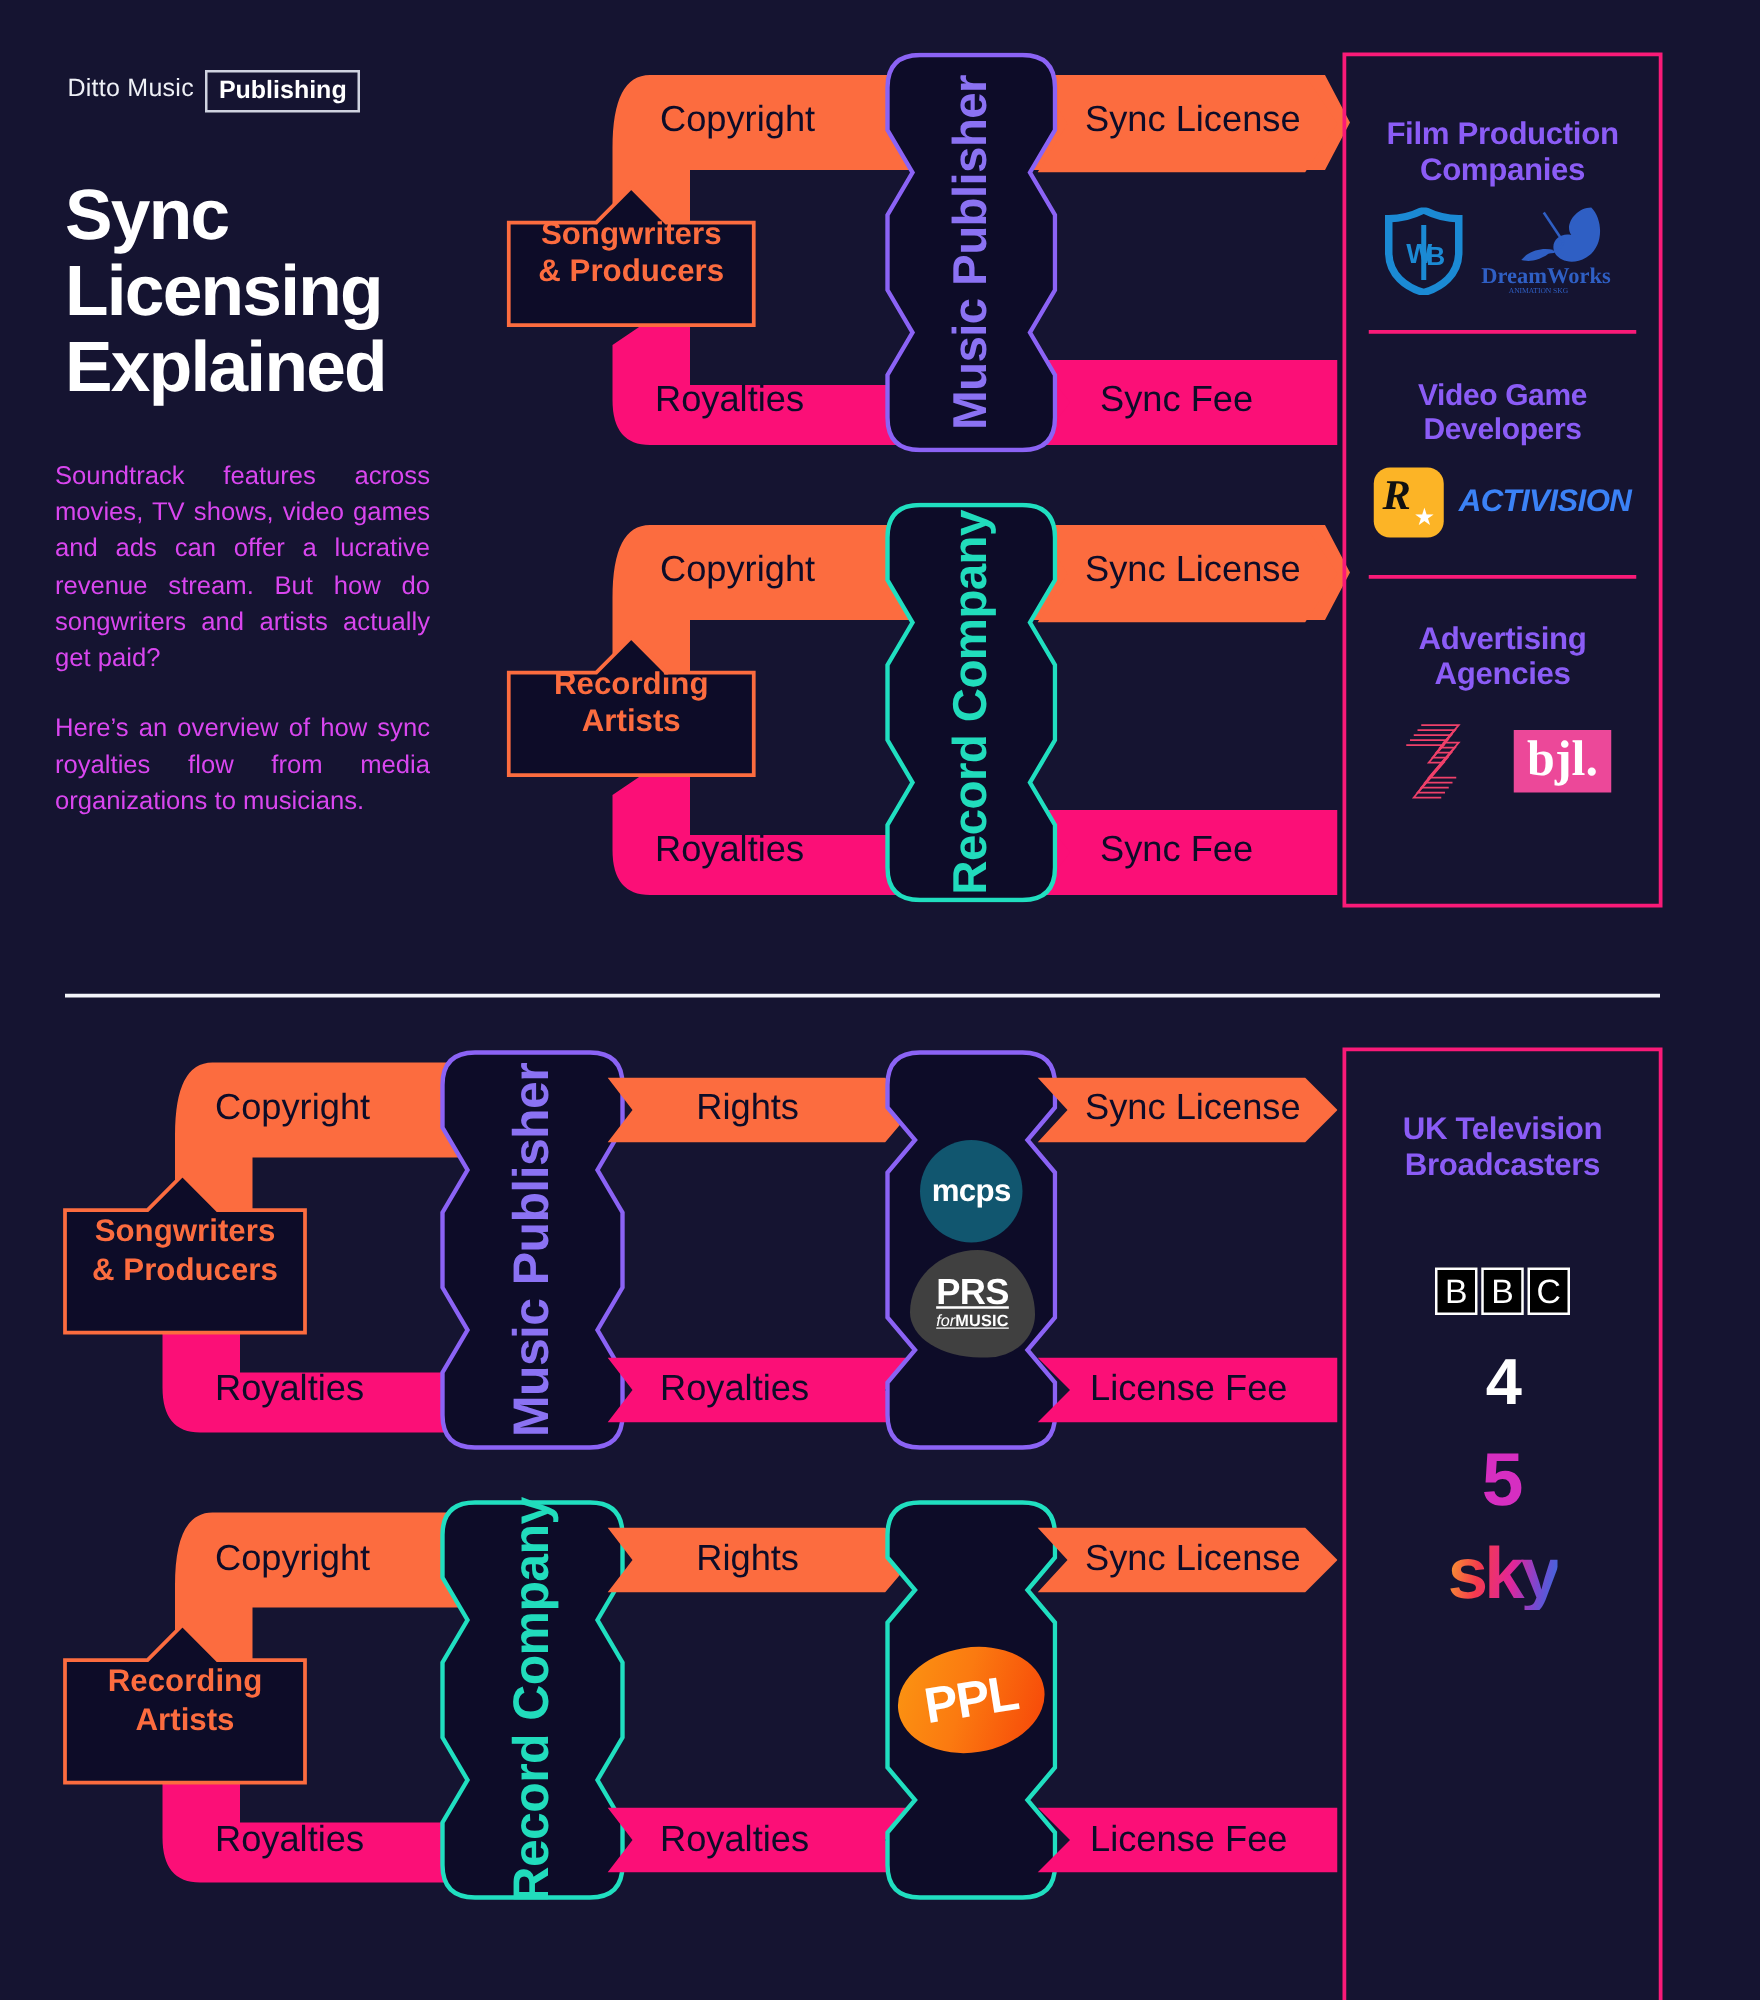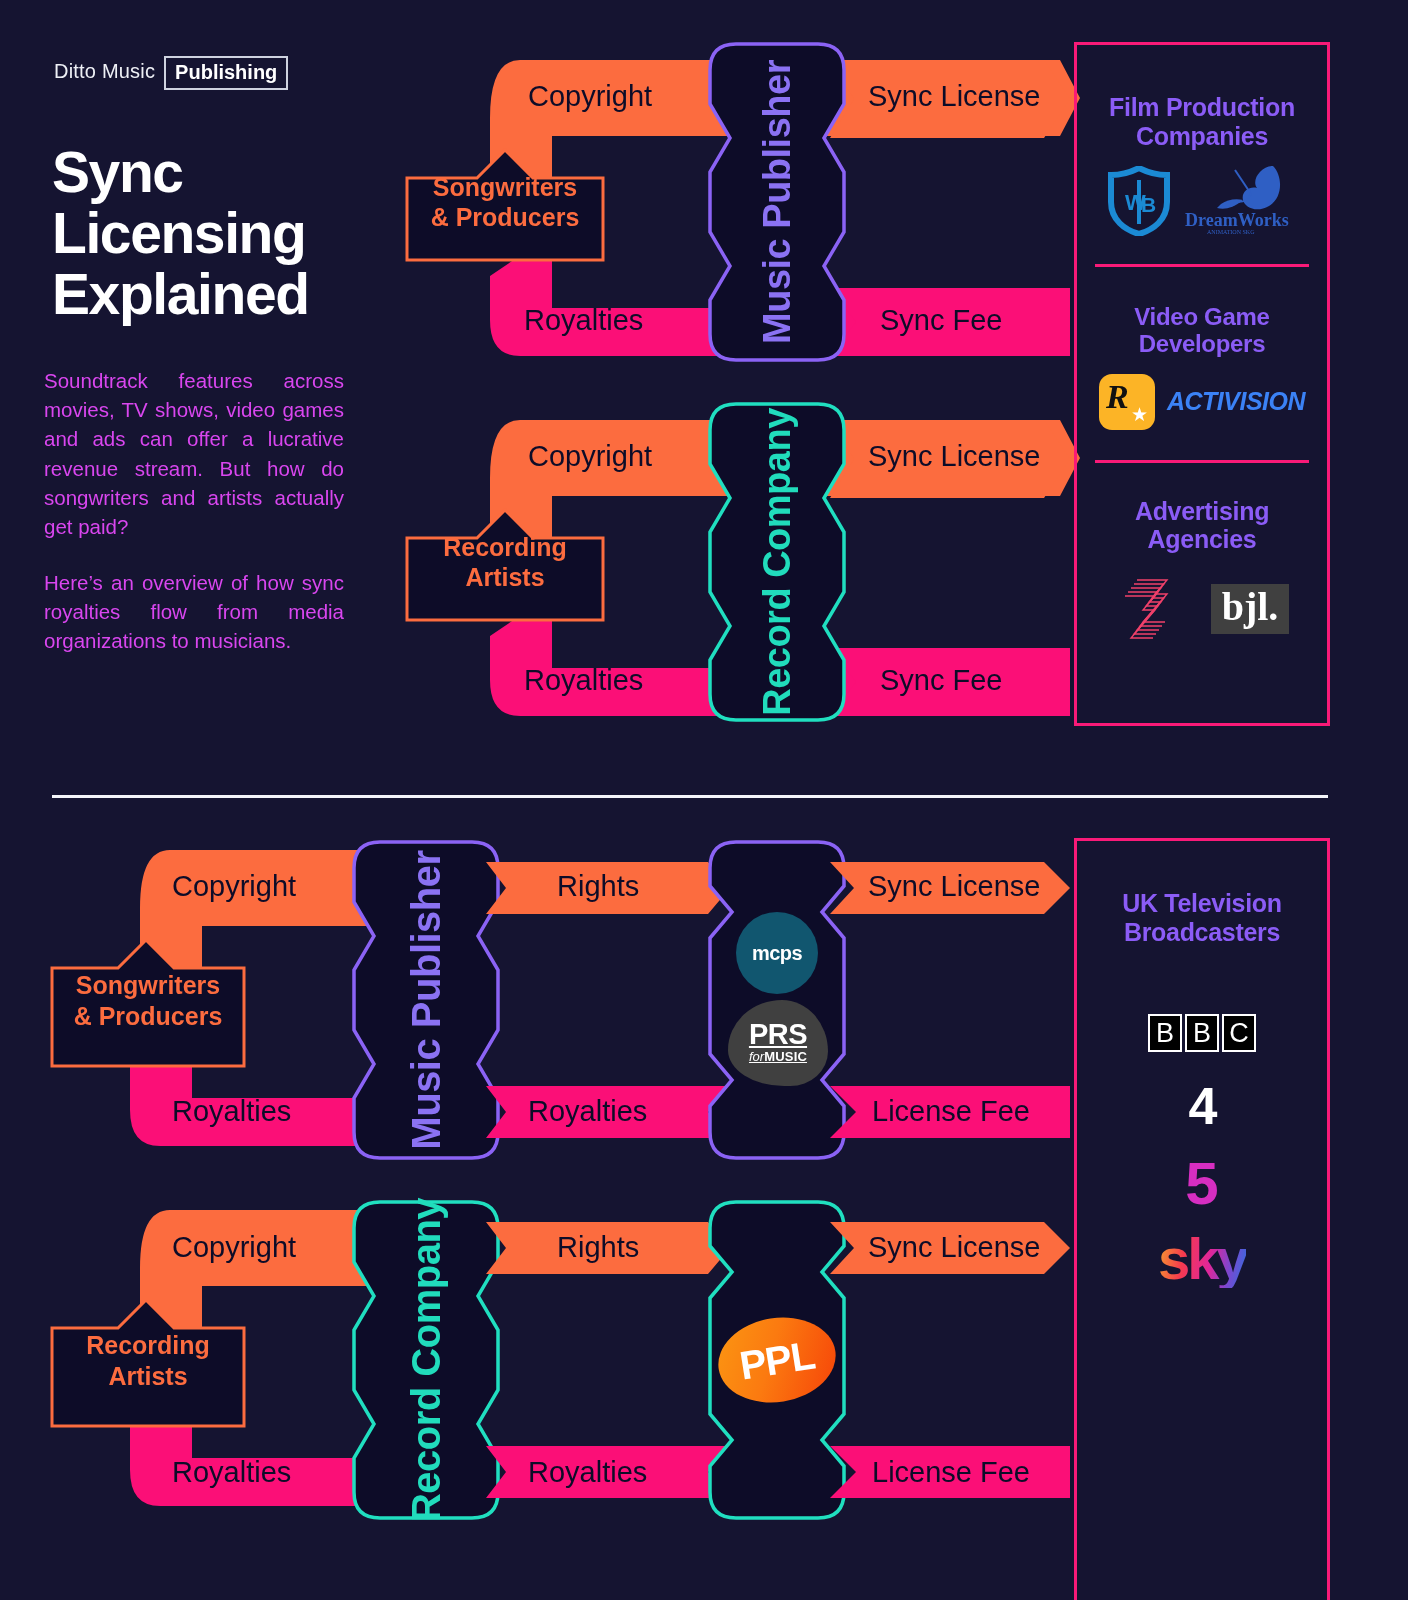--- a/index.html
+++ b/index.html
@@ -41,37 +41,37 @@
 
   .wb { width: 64px; height: 70px; position: relative; }
   .dw { width: 120px; height: 74px; position: relative; }
   .rockstar { width: 56px; height: 56px; border-radius: 13px; background: #fcb426;
               position: relative; }
   .rockstar-r { position: absolute; left: 7px; top: 4px; color: #111; font-size: 34px;
                 font-weight: bold; font-style: italic; font-family: "Liberation Serif", serif; }
   .rockstar-star { position: absolute; right: 7px; bottom: 6px; color: #fff; font-size: 19px; line-height: 19px; }
   .activision { color: #3b82f6; font-size: 25px; font-weight: bold; font-style: italic;
                 letter-spacing: -.5px; }
-  .bjl { background: #404040; color: #fff; padding: 2px 11px 6px 11px;
+  .bjl { background: #ec4899; color: #fff; padding: 2px 11px 6px 11px;
          font-family: "Liberation Serif", serif; font-size: 40px; font-weight: bold; line-height: 1.05; }
 
   .bbc { display: flex; gap: 3px; }
   .bbc span { background: #000; border: 2px solid #fff; color: #fff; width: 34px; height: 38px;
               display: flex; align-items: center; justify-content: center;
               font-family: "Liberation Sans", sans-serif; font-size: 27px; }
   .itv { color: #fff; font-size: 52px; font-weight: bold; letter-spacing: -3px; line-height: 1; }
   .ch4 { color: #fff; font-size: 52px; font-weight: bold; line-height: 1; letter-spacing: -2px;}
   .ch5 { color: #d62ec1; font-size: 60px; font-weight: bold; line-height: 1; }
   .sky { font-size: 58px; font-weight: bold; line-height: 1; letter-spacing: -3px;
          background: linear-gradient(100deg,#f7a72b 0%,#f53a4e 30%,#e0269a 58%,#7a48d0 80%,#2f6fe0 100%);
          -webkit-background-clip: text; background-clip: text; color: transparent; }
 
   .mcps { width: 82px; height: 82px; border-radius: 50%; background: #11566f;
           display: flex; align-items: center; justify-content: center;
-          color: #fff; font-size: 20px; font-weight: bold; letter-spacing: -.5px; }
+          color: #fff; font-size: 25px; font-weight: bold; letter-spacing: -.5px; }
   .prs { width: 100px; height: 86px; background: #404040;
          border-radius: 54% 46% 38% 56% / 58% 60% 40% 42%;
          display: flex; flex-direction: column; align-items: center; justify-content: center;
          color: #fff; text-decoration: underline; }
   .prs-a { font-size: 29px; font-weight: bold; letter-spacing: -.5px; line-height: .95; }
   .prs-b { font-size: 13px; line-height: 1.25; }
   .prs-b i { font-style: italic; }
   .prs-b b { font-weight: bold; letter-spacing: .2px; }
   .ppl { width: 118px; height: 84px; border-radius: 50%;
          background: linear-gradient(115deg,#fb9712 0%,#fb7a10 45%,#f64208 100%);

